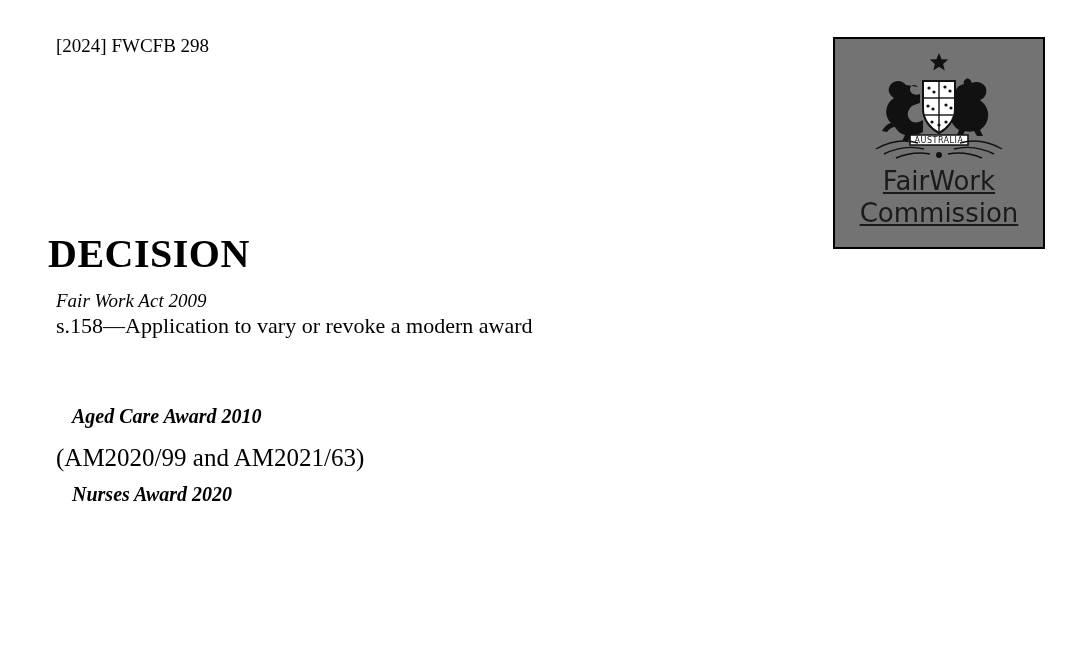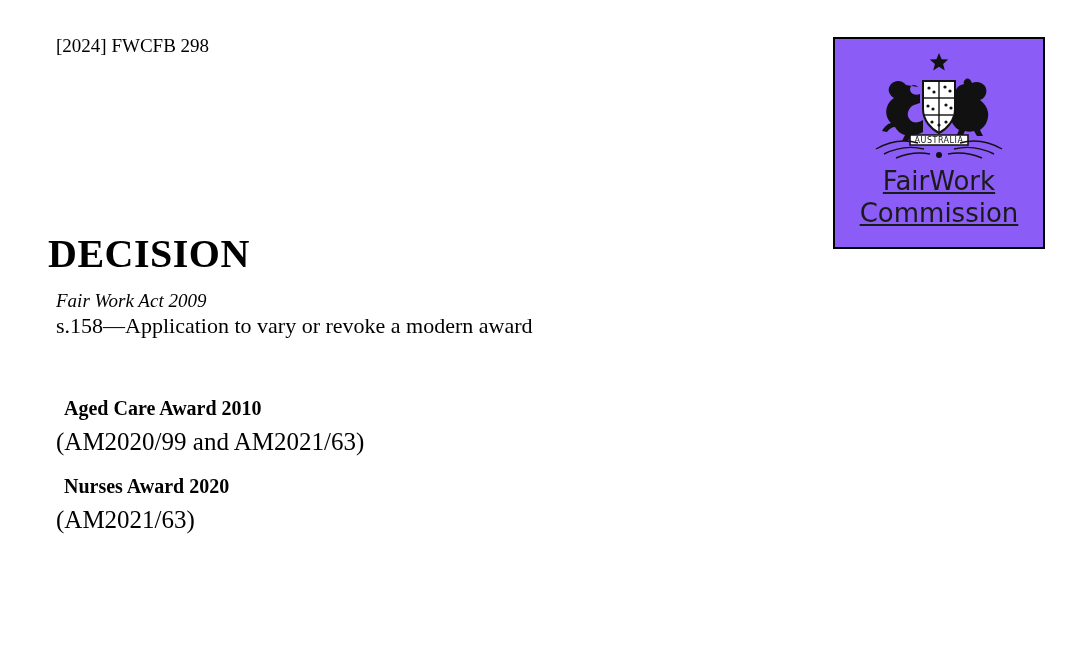--- a/index.html
+++ b/index.html
@@ -28,21 +28,21 @@
     font-family: Liberation Serif, serif;
     white-space: nowrap;
   }
   .logo-box {
     position: absolute;
     left: 833px;
     top: 37px;
     width: 212px;
     height: 212px;
     border: 2px solid #000000;
-    background: #8b5cf6;
+    background: #737373;
     box-sizing: border-box;
   }
   .crest {
     position: absolute;
     left: 50%;
     top: 12px;
     transform: translateX(-50%);
     width: 146px;
     height: 112px;
   }
@@ -88,21 +88,22 @@
   }
   .award-block {
     position: absolute;
     left: 56px;
     width: 760px;
   }
   .award-title {
     font-size: 20px;
     font-weight: bold;
     line-height: 26px;
-    margin: 8px;
+    margin: 16px;
+    font-style: italic;
   }
   .award-ref {
     font-size: 25px;
     line-height: 25px;
     margin: 0;
   }
   #award-0 { top: 387px; }
   #award-1 { top: 465px; }
   #award-2 { top: 544px; }
 </style>
@@ -177,17 +178,16 @@
 
   <div class="section-line">s.158—Application to vary or revoke a modern award</div>
 
   <div class="award-block" id="award-0">
     <p class="award-title">Aged Care Award 2010</p>
     <p class="award-ref">(AM2020/99 and AM2021/63)</p>
   </div>
 
   <div class="award-block" id="award-1">
     <p class="award-title">Nurses Award 2020</p>
-    <p class="award-ref">(AM2021/63)</p>
   </div>
 
 
 </div>
 
 </body></html>

